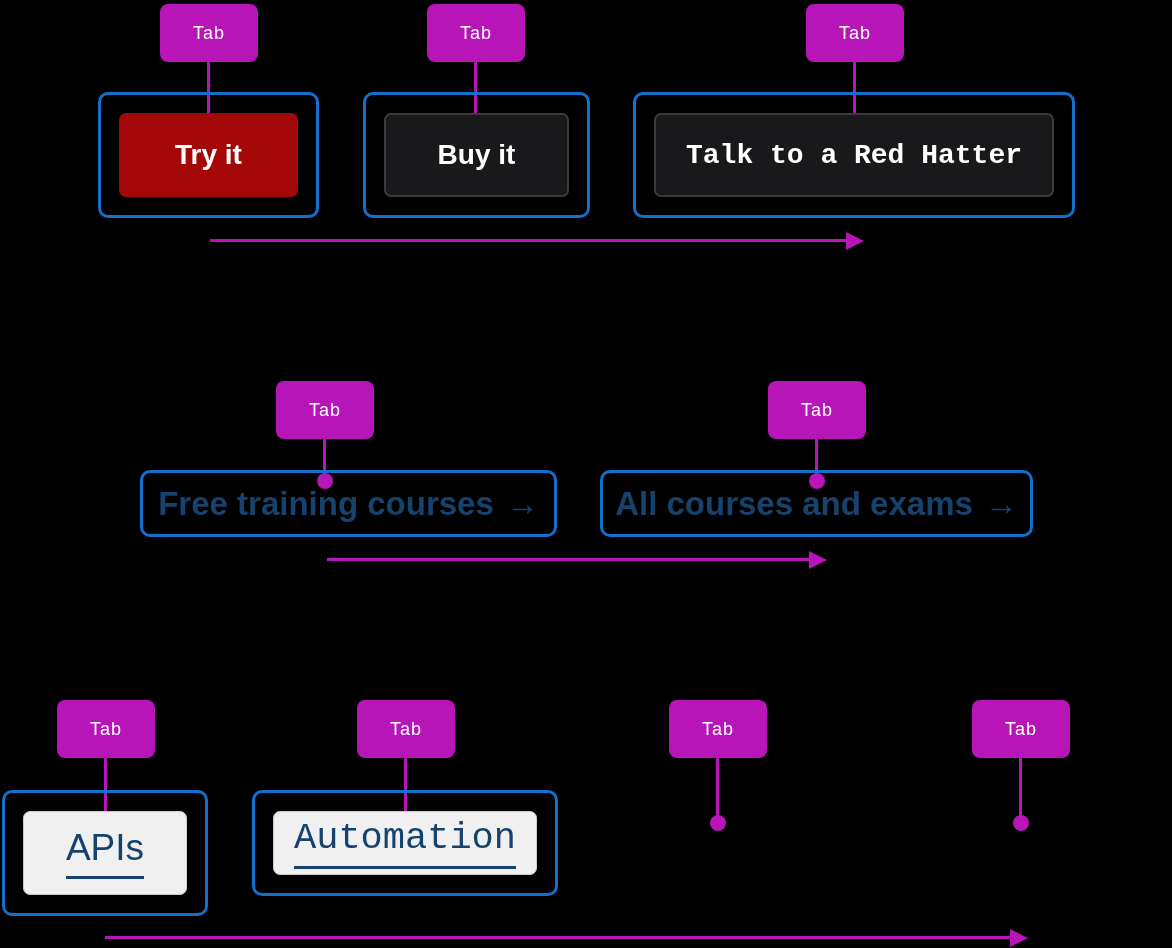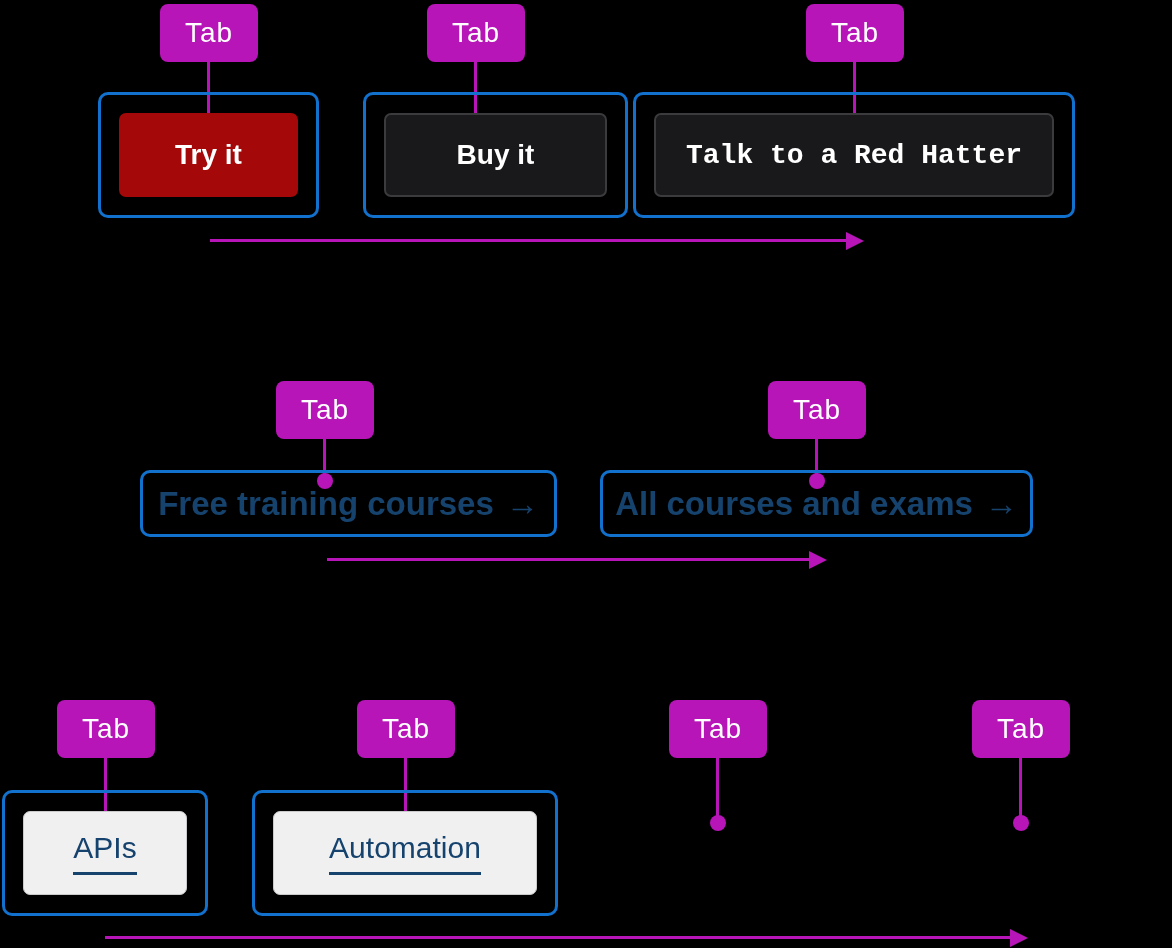--- a/index.html
+++ b/index.html
@@ -16,21 +16,21 @@
     overflow: hidden;
   }
   
   .badge {
     position: absolute;
     width: 98px;
     height: 58px;
     background: var(--magenta);
     border-radius: 8px;
     color: #ffffff;
-    font-size: 28px;
+    font-size: 18px;
     font-weight: 400;
     letter-spacing: 1px;
     display: flex;
     align-items: center;
     justify-content: center;
   }
   
   .vline {
     position: absolute;
     width: 3px;
@@ -84,21 +84,21 @@
     display: flex;
     align-items: center;
     justify-content: center;
     border-radius: 7px;
     box-sizing: border-box;
     background: var(--tile-bg);
     border: 1px solid var(--tile-border);
   }
   .tile-label {
     color: var(--navy);
-    font-size: 30px;
+    font-size: 37px;
     font-weight: 400;
     padding-bottom: 7px;
     border-bottom: 3px solid var(--navy);
   }
   
   .arrow-line {
     position: absolute;
     height: 3px;
     background: var(--magenta);
   }
@@ -123,21 +123,21 @@
   <div class="vline" style="left:207px;top:62px;height:66px;"></div>
   <div class="vline" style="left:474px;top:62px;height:66px;"></div>
   <div class="vline" style="left:853px;top:62px;height:66px;"></div>
   <div class="dot" style="left:201px;top:120px;"></div>
   <div class="dot" style="left:468px;top:120px;"></div>
   <div class="dot" style="left:847px;top:120px;"></div>
 
   <div class="ring" style="left:98px;top:92px;width:221px;height:126px;">
     <div class="btn btn-red">Try it</div>
   </div>
-  <div class="ring" style="left:363px;top:92px;width:265px;height:126px;">
+  <div class="ring" style="left:363px;top:92px;width:227px;height:126px;">
     <div class="btn btn-dark">Buy it</div>
   </div>
   <div class="ring" style="left:633px;top:92px;width:442px;height:126px;font-family:Liberation Mono, monospace;">
     <div class="btn btn-dark">Talk to a Red Hatter</div>
   </div>
 
   <div class="arrow-line" style="left:210px;top:239px;width:636px;"></div>
   <div class="arrow-head" style="left:846px;top:232px;"></div>
 
   <div class="badge" style="left:276px;top:381px;">Tab</div>
@@ -172,21 +172,21 @@
   <div class="dot" style="left:98px;top:815px;"></div>
   <div class="dot" style="left:398px;top:815px;"></div>
   <div class="dot" style="left:710px;top:815px;"></div>
   <div class="dot" style="left:1013px;top:815px;"></div>
 
   <div class="ring" style="left:2px;top:790px;width:206px;height:126px;">
     <div class="tile">
       <span class="tile-label">APIs</span>
     </div>
   </div>
-  <div class="ring" style="left:252px;top:790px;width:306px;height:126px;">
+  <div class="ring" style="left:252px;top:790px;width:306px;height:106px;font-family:Liberation Mono, monospace;">
     <div class="tile">
       <span class="tile-label">Automation</span>
     </div>
   </div>
 
   <div class="arrow-line" style="left:105px;top:936px;width:905px;"></div>
   <div class="arrow-head" style="left:1010px;top:929px;"></div>
 
 </div>
 

